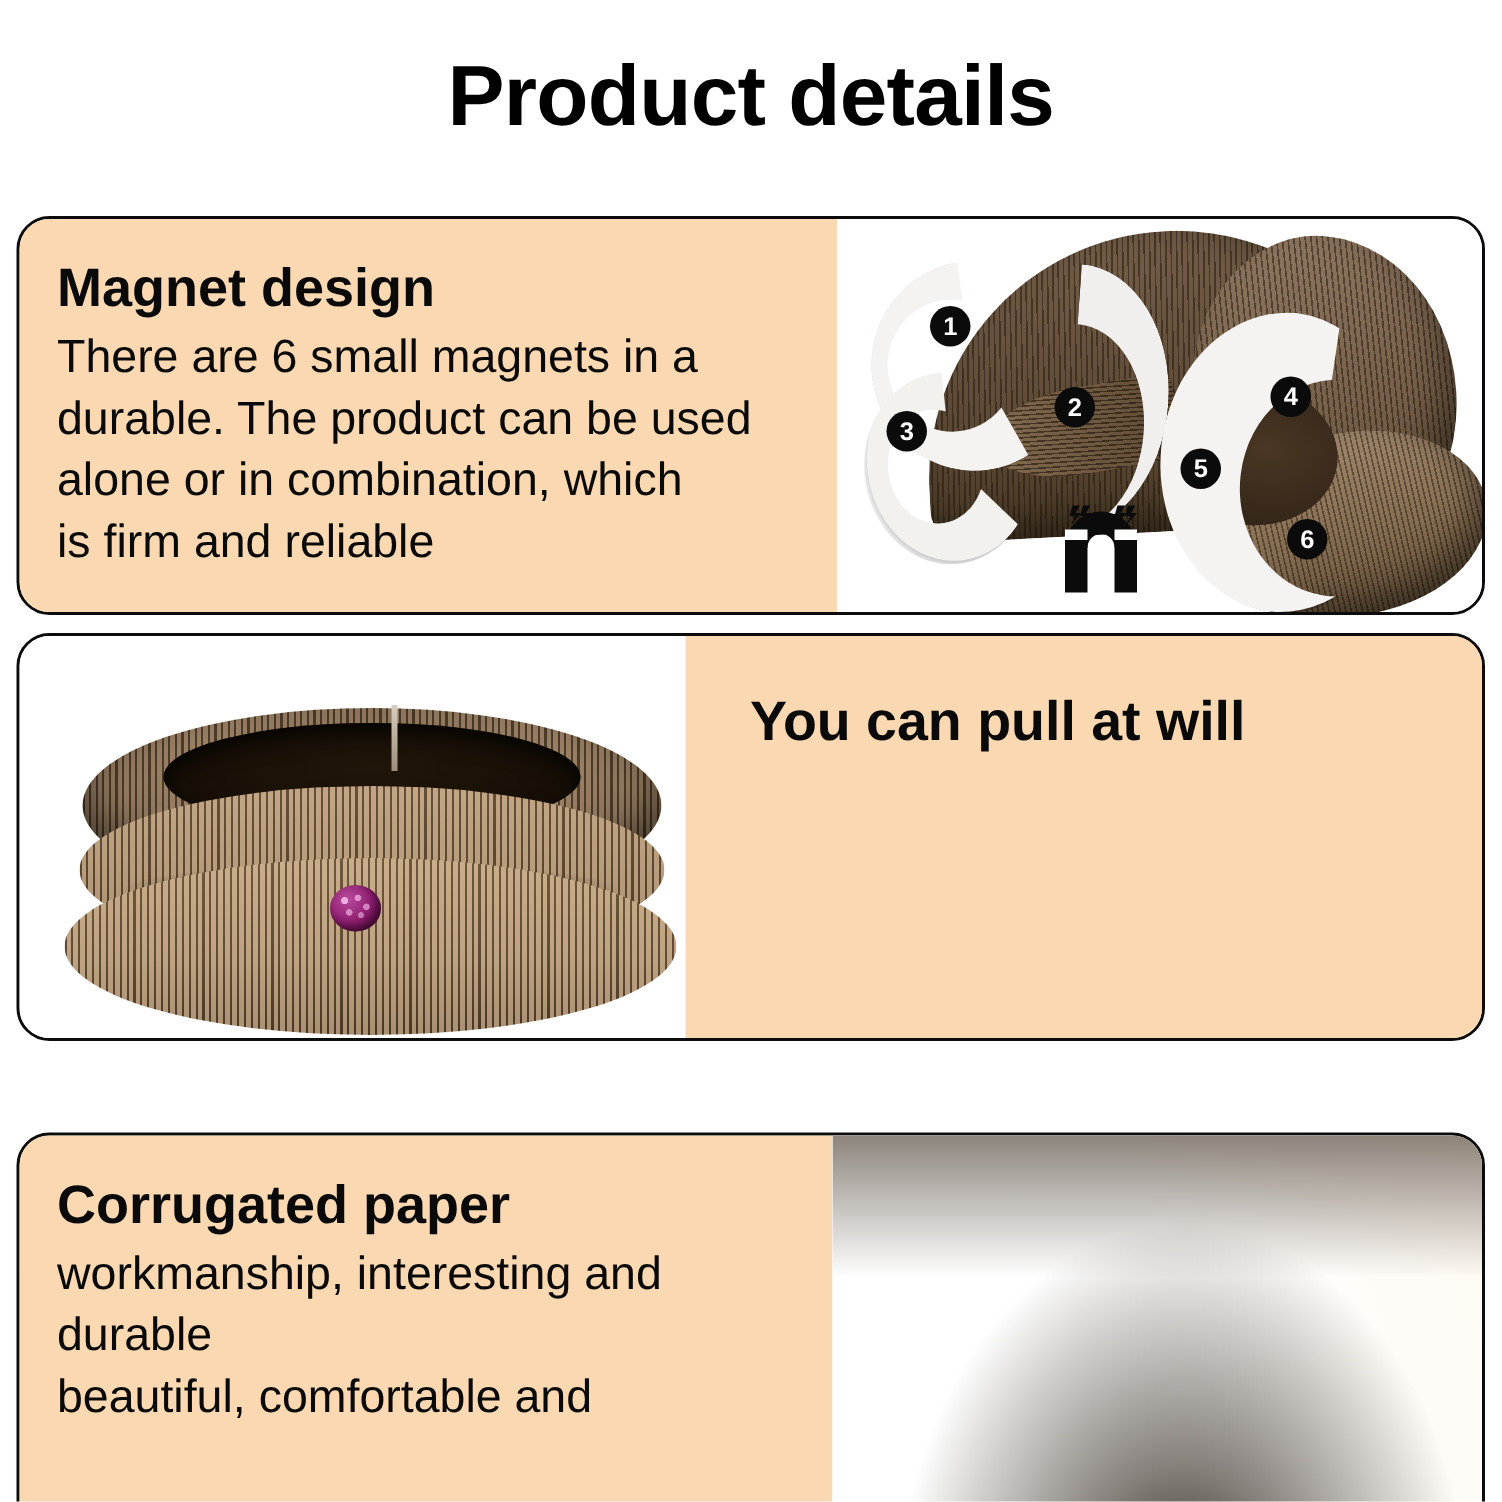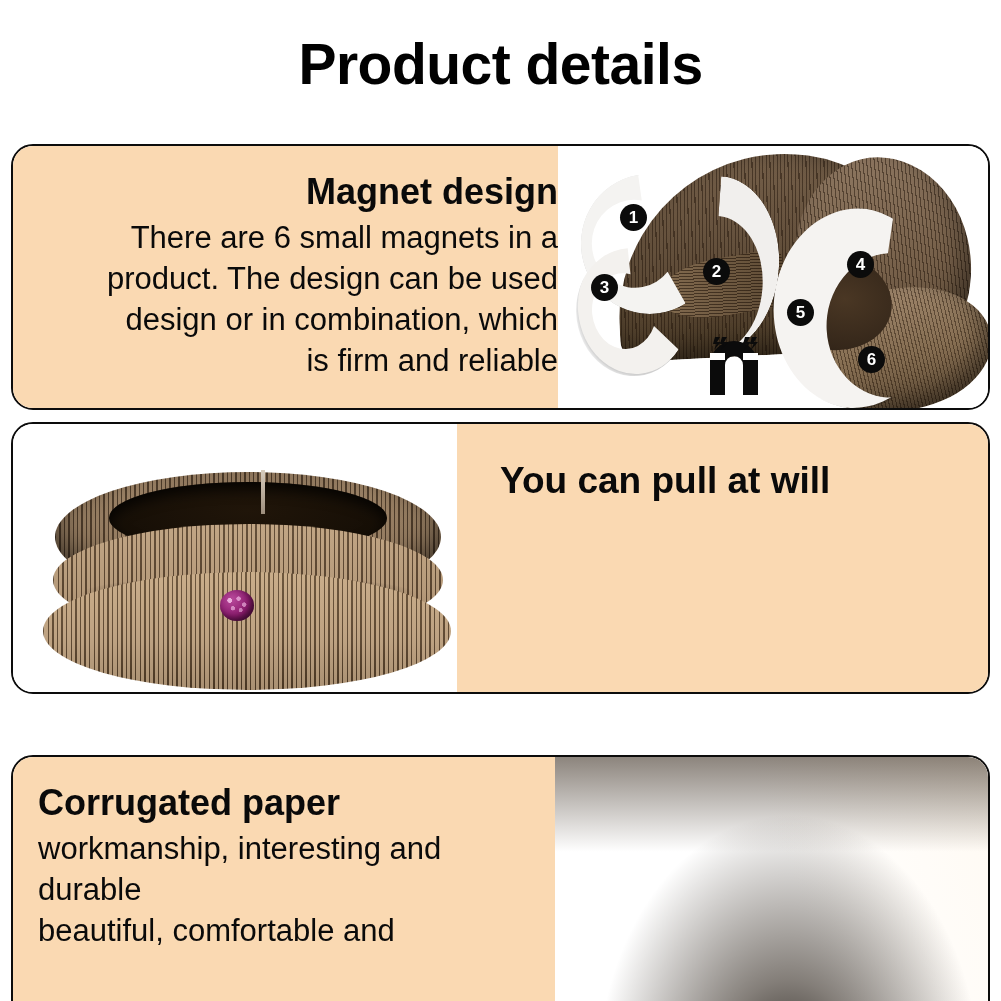--- a/index.html
+++ b/index.html
@@ -65,21 +65,21 @@
   }
   .body-text {
     font-size: 31px;
     font-weight: normal;
     color: #0a0a0a;
     line-height: 1.32;
     margin: 0;
   }
   .body-text span { display: block; white-space: nowrap; }
 
-  #text-1 { left: 25px; top: 26px; width: 520px; text-align: right; }
+  #text-1 { left: 25px; top: 26px; width: 520px; }
   #text-2 { right: 18px; top: 36px; width: 470px; }
   #text-2 .heading { font-size: 37px; }
   #text-3 { left: 25px; top: 26px; width: 500px; }
 
   
   .art1 { position: absolute; inset: 0; overflow: hidden; }
 
   
   .arch {
     position: absolute;
@@ -323,22 +323,22 @@
 <div class="page-title">Product details</div>
 
 <div class="panel" id="panel-1">
   <div class="half beige" style="left:0; width:545px;"></div>
   <div class="half white" style="left:545px; right:0;"></div>
 
   <div class="txt-block" id="text-1">
     <div class="heading">Magnet design</div>
     <div class="body-text">
       <span>There are 6 small magnets in a</span>
-      <span>product. The design can be used</span>
-      <span>design or in combination, which</span>
+      <span>durable. The product can be used</span>
+      <span>alone or in combination, which</span>
       <span>is firm and reliable</span>
     </div>
   </div>
 
   <div class="art1" style="left:545px; right:0;">
     <div class="arch"></div>
     <div class="arch-r"></div>
     <div class="lower-coil"></div>
     <div class="tube-in"></div>
     <div class="tube-in2"></div>

